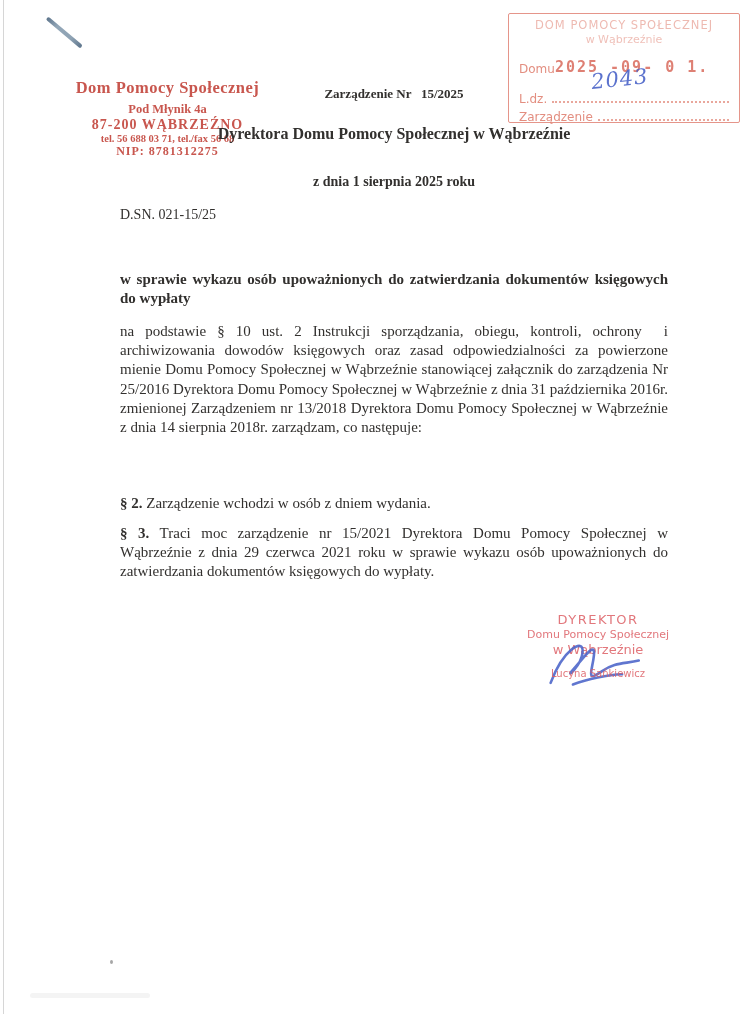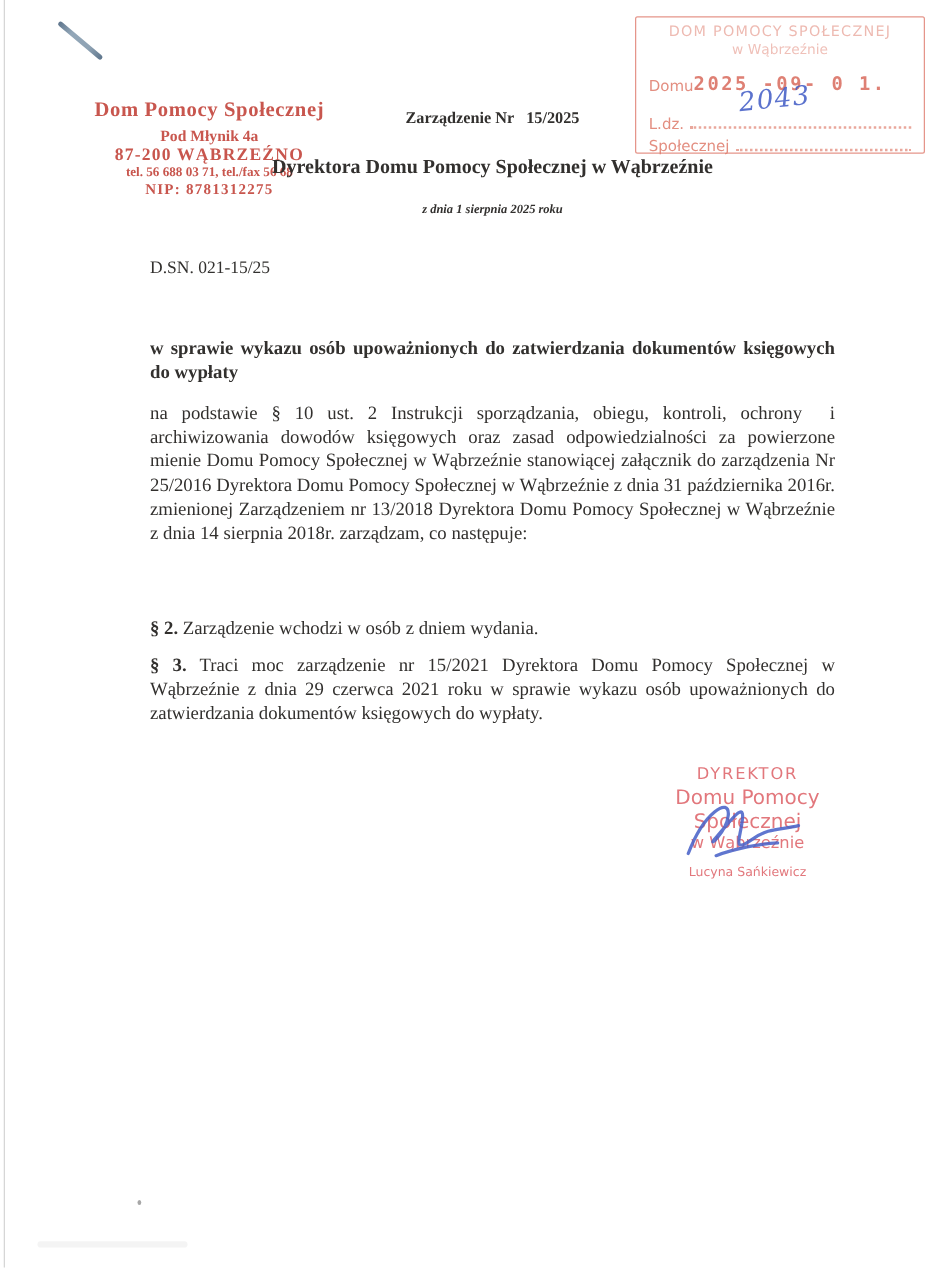--- a/index.html
+++ b/index.html
@@ -51,21 +51,21 @@
     position:absolute;left:82px;top:53px;font-family:"DejaVu Serif",serif;font-style:italic;
     font-size:21px;color:var(--ink-blue,#4a63c8);transform:rotate(-6deg);letter-spacing:1px;opacity:.9;
   }
 
   
   .header-title,.header-subtitle,.header-dateline{
     position:absolute;left:120px;width:548px;text-align:center;font-weight:bold;white-space:pre;
   }
   .header-title{top:86px;font-size:13px;}
   .header-subtitle{top:125px;font-size:16px;}
-  .header-dateline{top:162px;font-size:10px;font-style:italic;}
+  .header-dateline{top:174px;font-size:14px;}
 
   .reference{position:absolute;left:120px;top:207px;font-size:14px;}
 
   
   .para{
     position:absolute;left:120px;width:548px;margin:0;
     font-size:15px;line-height:19.2px;text-align:justify;white-space:pre-wrap;
   }
   .subject{top:270px;font-weight:bold;}
   .intro{top:322px;}
@@ -73,21 +73,21 @@
   .sec2{top:494px;}
   .sec3{top:524px;}
   .para b{font-weight:bold;}
 
   
   .signature-block{
     position:absolute;left:503px;top:612px;width:190px;text-align:center;
     font-family:"DejaVu Sans","Liberation Sans",sans-serif;color:var(--sign-red,#dd6066);
   }
   .signature-block .t1{font-size:13px;letter-spacing:1.5px;opacity:.85;}
-  .signature-block .t2{font-size:16px;margin-top:1px;opacity:.85;}
+  .signature-block .t2{font-size:11px;margin-top:1px;opacity:.85;}
   .signature-block .t3{font-size:13px;margin-top:1px;opacity:.85;}
   .signature-block .name{font-size:10px;margin-top:11px;opacity:.85;}
   .signature-ink{position:absolute;left:38px;top:22px;width:110px;height:62px;transform:rotate(-6deg);}
   .signature-ink path{stroke:var(--ink-blue,#4a63c8);stroke-width:2.6;fill:none;stroke-linecap:round;opacity:.88;}
 </style>
 </head>
 <body>
 
 <div class="page">
 
@@ -110,21 +110,21 @@
     <div class="row date-row">
       <span class="ilabel">Domu</span>
       <span class="idate">2025 -09- 0 1.</span>
     </div>
     <div class="handnum">2043</div>
     <div class="row ldz-row">
       <span class="ilabel">L.dz.</span>
       <span class="dotline"></span>
     </div>
     <div class="row zal-row">
-      <span class="ilabel">Społecznej</span>
+      <span class="ilabel">Zarządzenie</span>
       <span class="dotline"></span>
     </div>
   </div>
 
   <div class="header-title">Zarządzenie Nr   15/2025</div>
   <div class="header-subtitle">Dyrektora Domu Pomocy Społecznej w Wąbrzeźnie</div>
   <div class="header-dateline">z dnia 1 sierpnia 2025 roku</div>
 
   <div class="reference">D.SN. 021-15/25</div>
 

